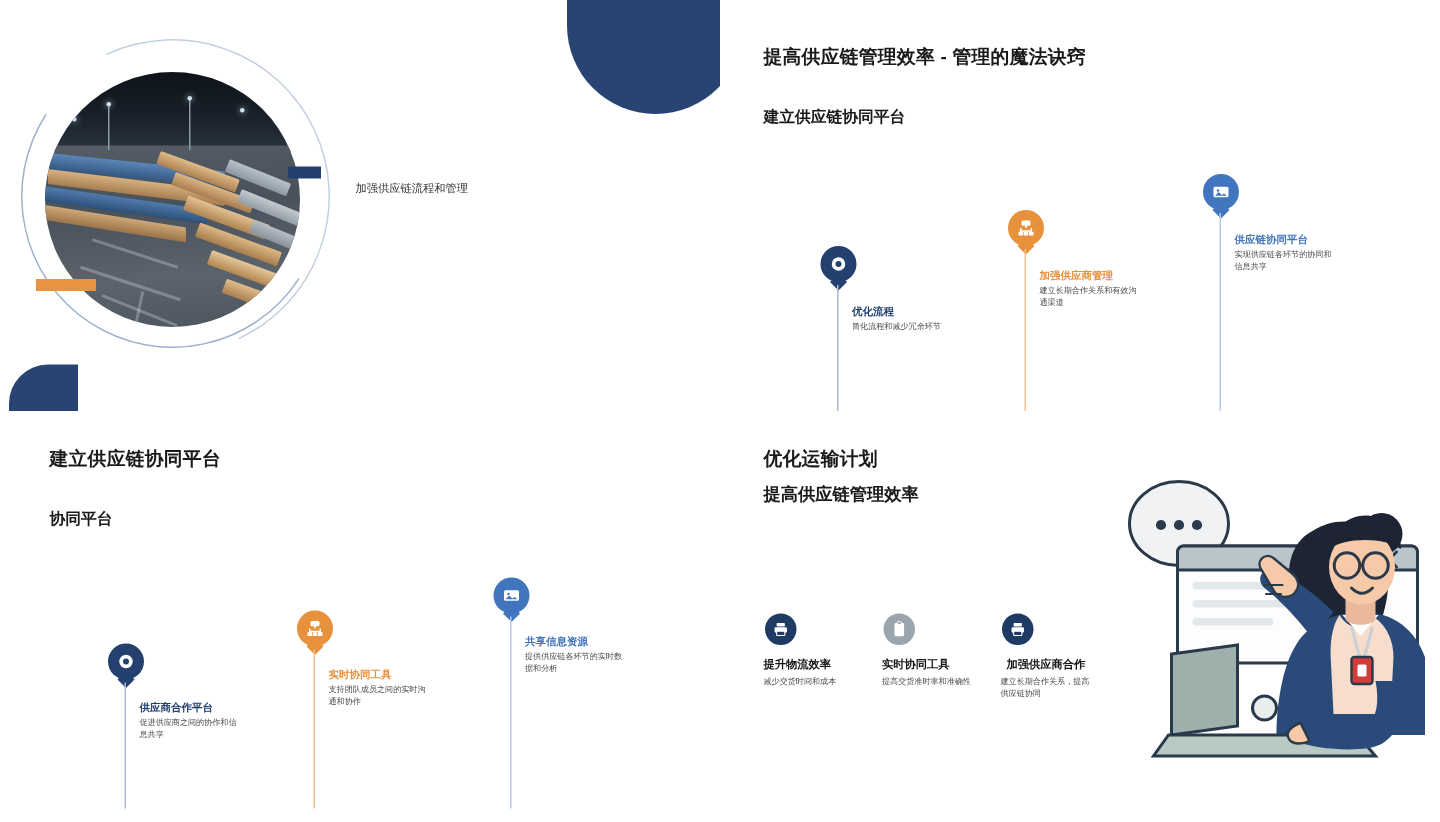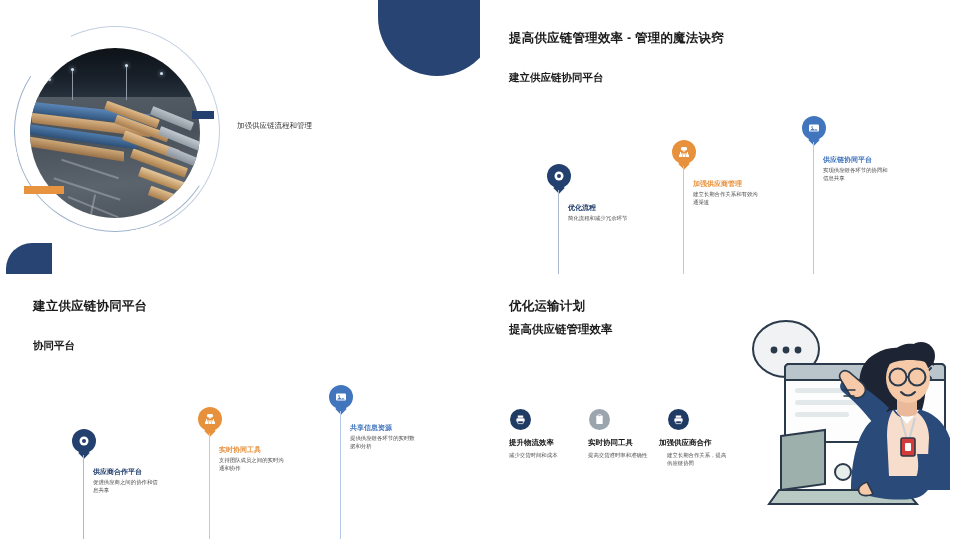--- a/index.html
+++ b/index.html
@@ -273,21 +273,21 @@
   </div>
 
   <div>
     <div class="ic dark" style="left:188px;top:135px;">
       <svg width="11" height="11" viewBox="0 0 24 24" fill="#fff">
           <rect x="6" y="3" width="12" height="5" rx="1"></rect>
           <rect x="3" y="9" width="18" height="8" rx="2"></rect>
           <rect x="6" y="15" width="12" height="6" rx="1" fill="#1f3a63" stroke="#fff" stroke-width="1.6"></rect>
         </svg>
     </div>
-    <div class="ic-title" style="left:179px;top:164px;">加强供应商合作</div>
+    <div class="ic-title" style="left:191px;top:164px;">加强供应商合作</div>
     <div class="ic-desc" style="left:187px;top:177px;">建立长期合作关系，提高供应链协同</div>
   </div>
 
   <div class="illus">
     <svg viewBox="0 0 225 200" width="225" height="200">
 
       <g>
         <ellipse cx="61" cy="35" rx="33" ry="28" fill="#f1f2f3" stroke="#2b3a4a" stroke-width="2"></ellipse>
         <path d="M72 58 L84 76 L62 63 Z" fill="#f1f2f3" stroke="#2b3a4a" stroke-width="2" stroke-linejoin="round"></path>
         <circle cx="49" cy="36" r="3.4" fill="#2b3a4a"></circle>

